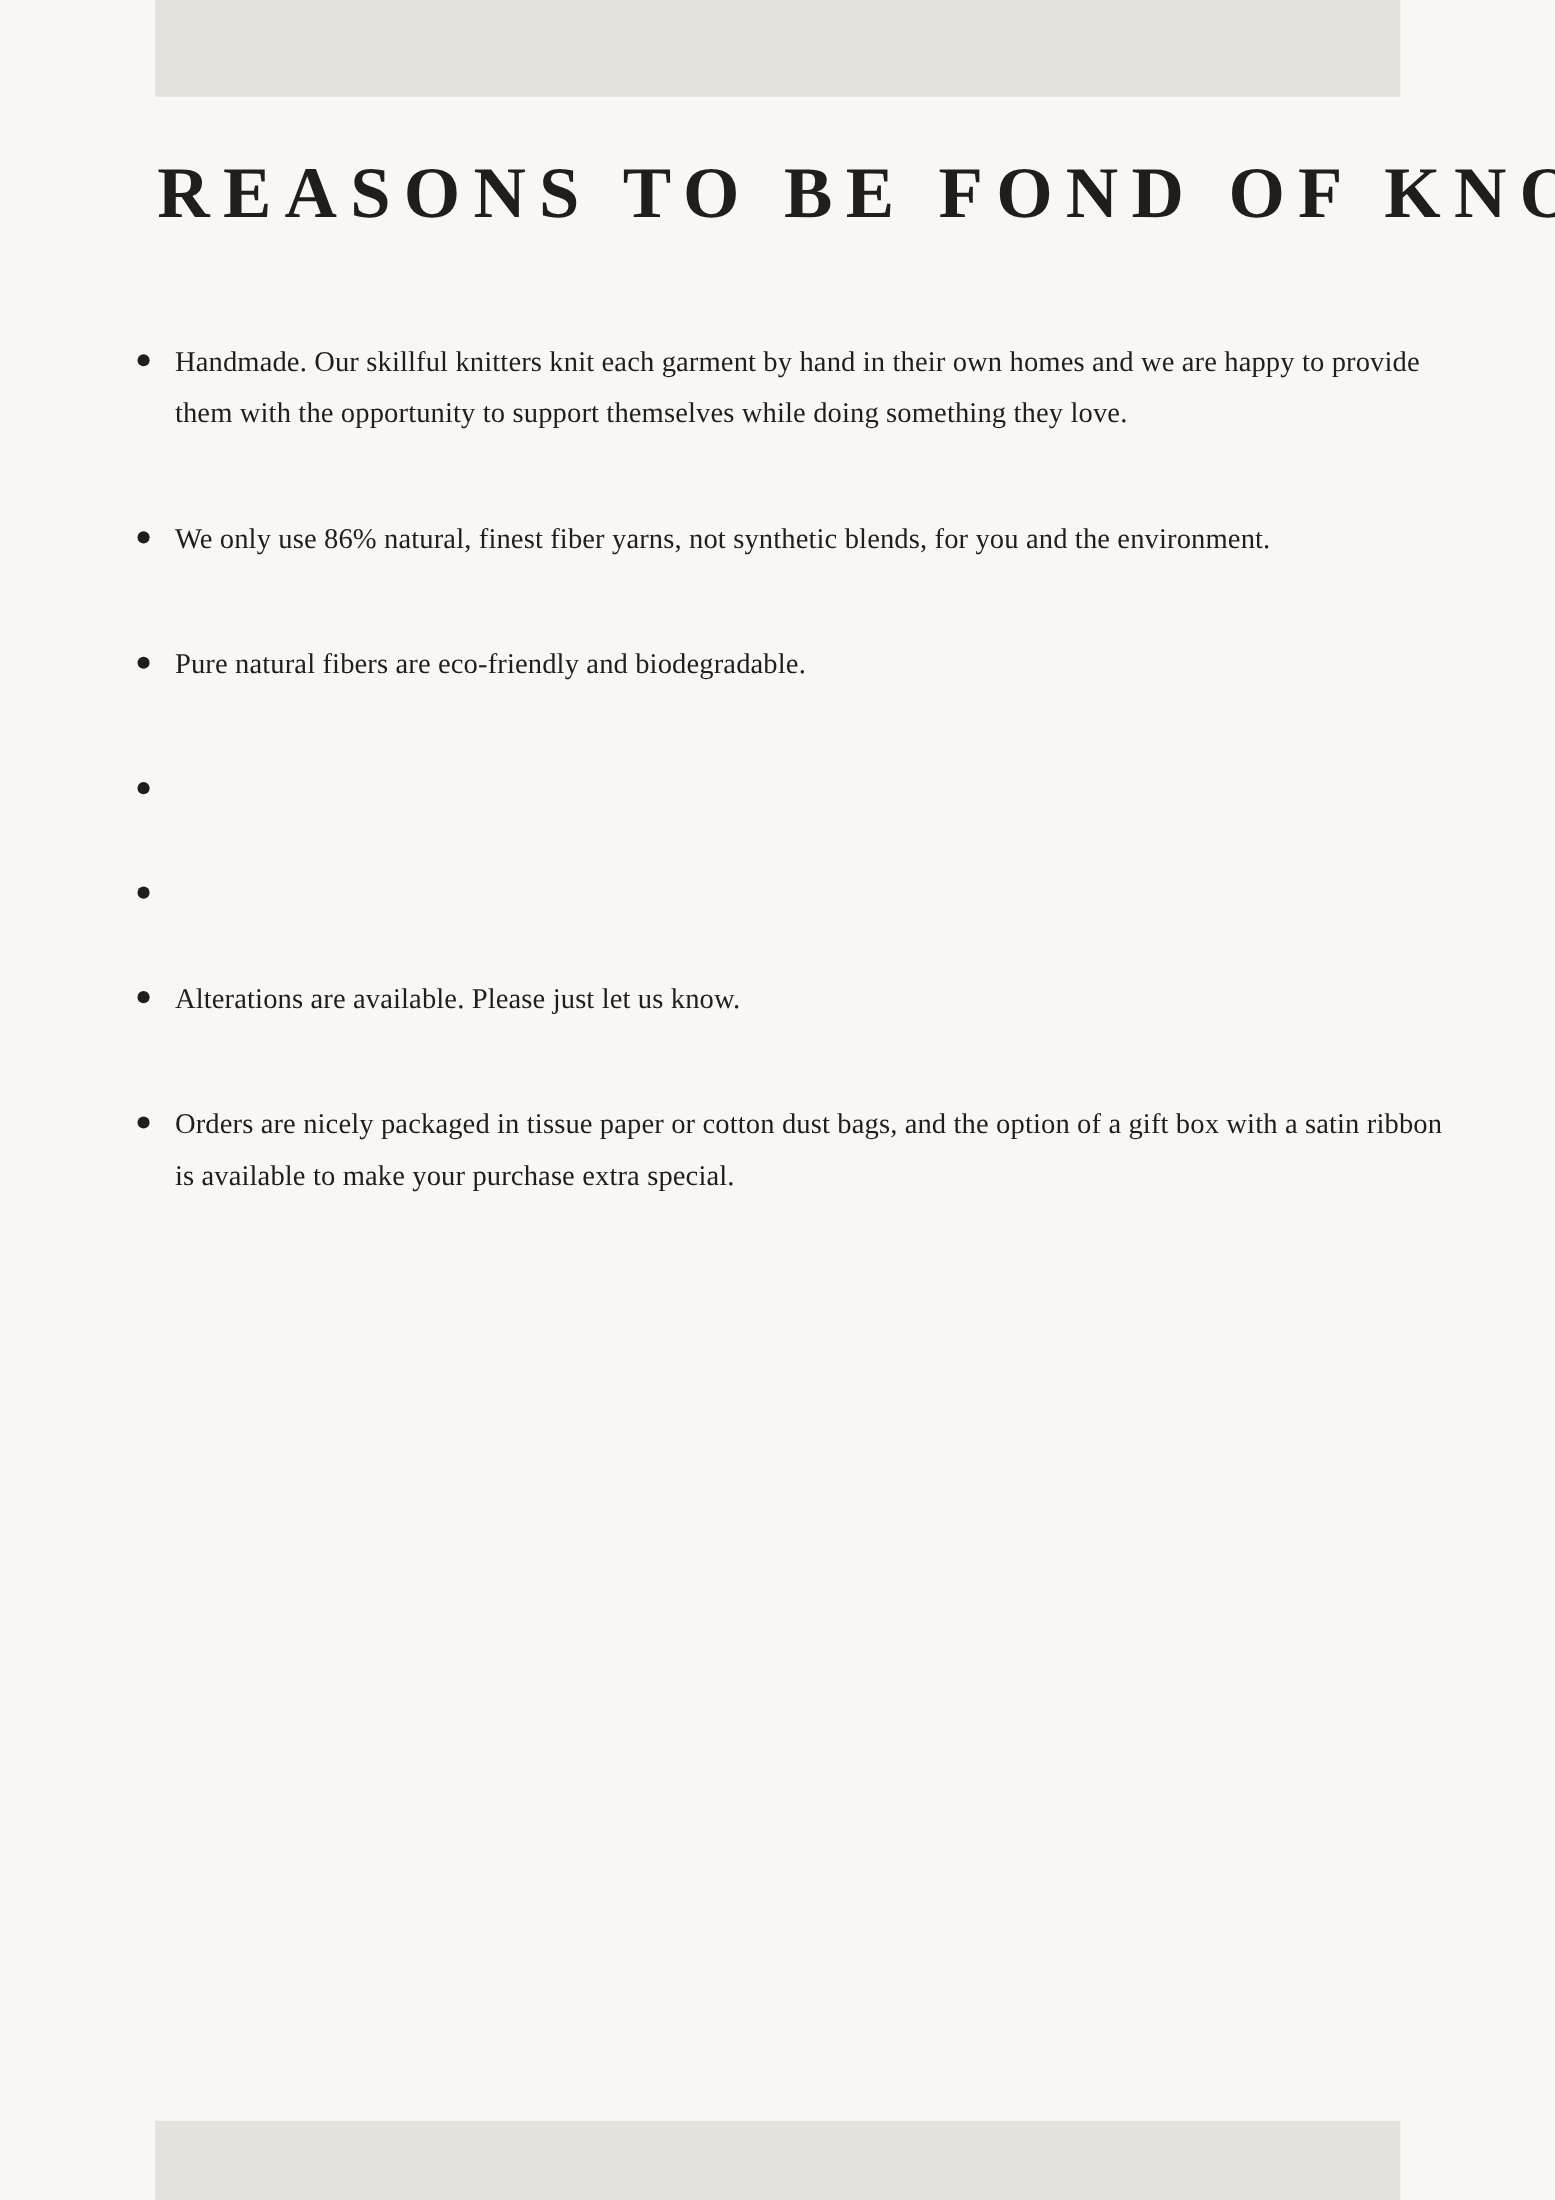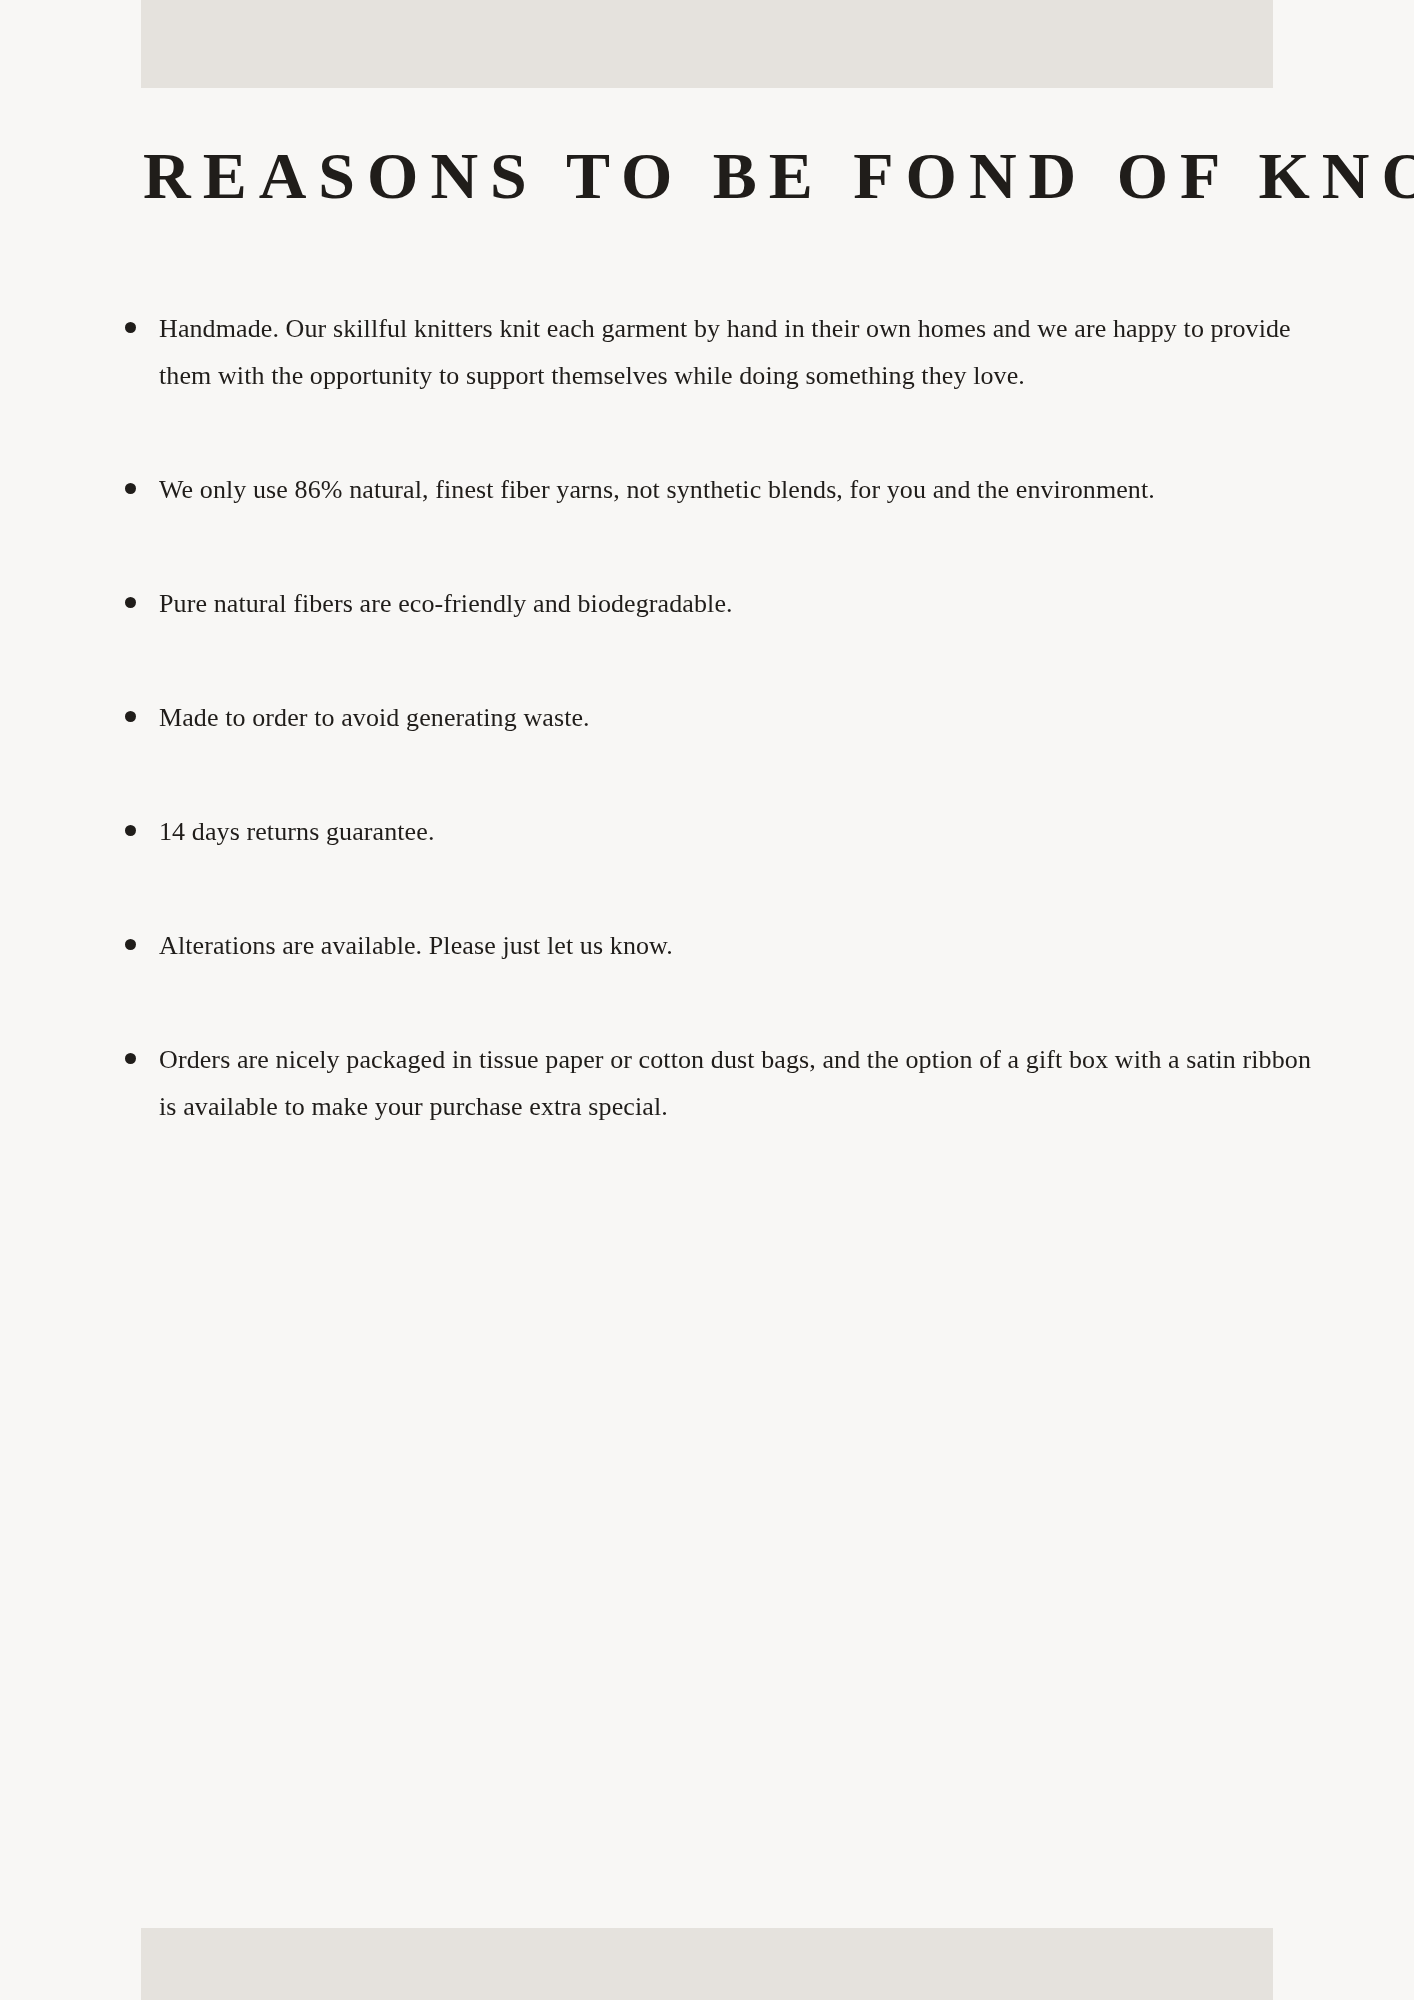--- a/index.html
+++ b/index.html
@@ -80,25 +80,23 @@
     <li>
       <span class="bullet-dot"></span>
       <span class="li-text">We only use 86% natural, finest fiber yarns, not synthetic blends, for you and the environment.</span>
     </li>
     <li>
       <span class="bullet-dot"></span>
       <span class="li-text">Pure natural fibers are eco-friendly and biodegradable.</span>
     </li>
     <li>
       <span class="bullet-dot"></span>
-      <span class="li-text">Made to order to avoid generating waste.</span>
     </li>
     <li>
       <span class="bullet-dot"></span>
-      <span class="li-text">14 days returns guarantee.</span>
     </li>
     <li>
       <span class="bullet-dot"></span>
       <span class="li-text">Alterations are available. Please just let us know.</span>
     </li>
     <li>
       <span class="bullet-dot"></span>
       <span class="li-text">Orders are nicely packaged in tissue paper or cotton dust bags, and the option of a gift box with a satin ribbon is available to make your purchase extra special.</span>
     </li>
   </ul>

